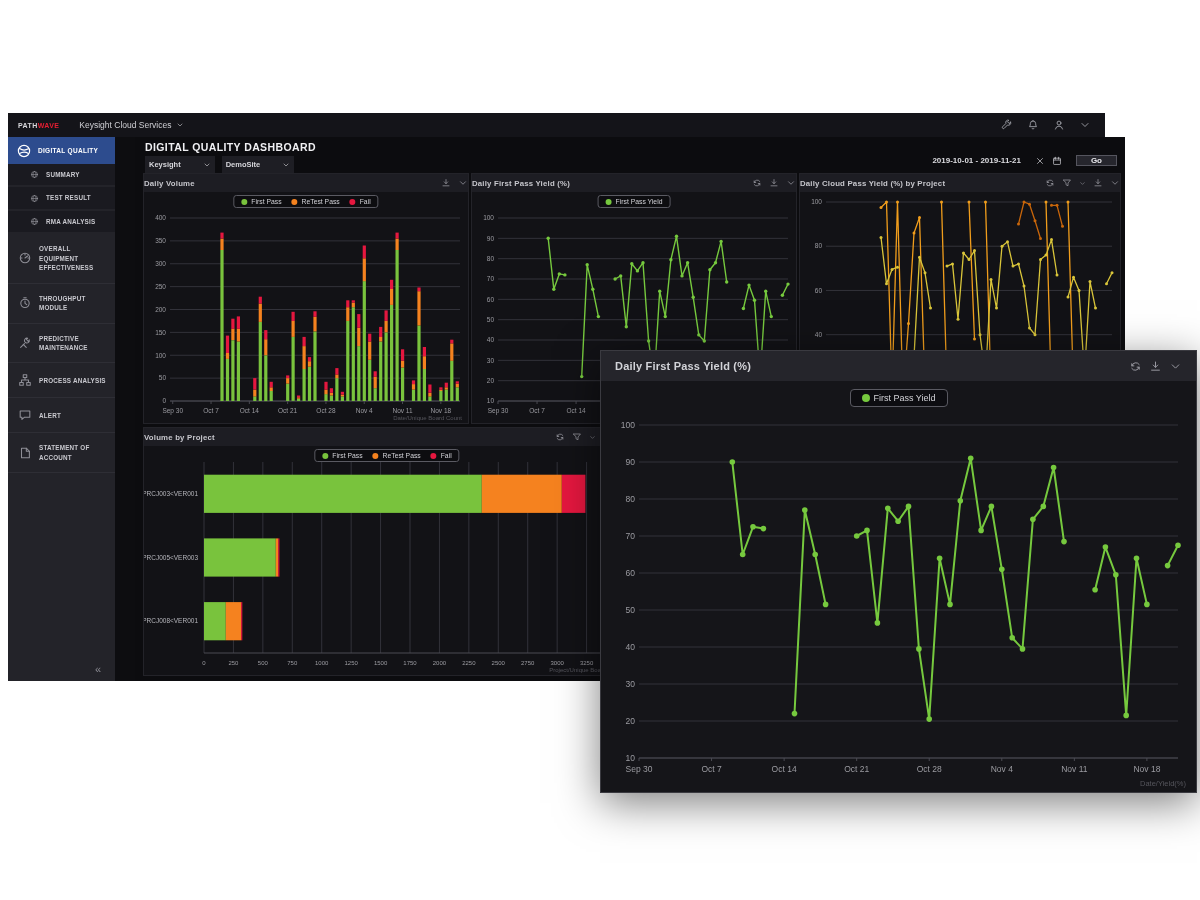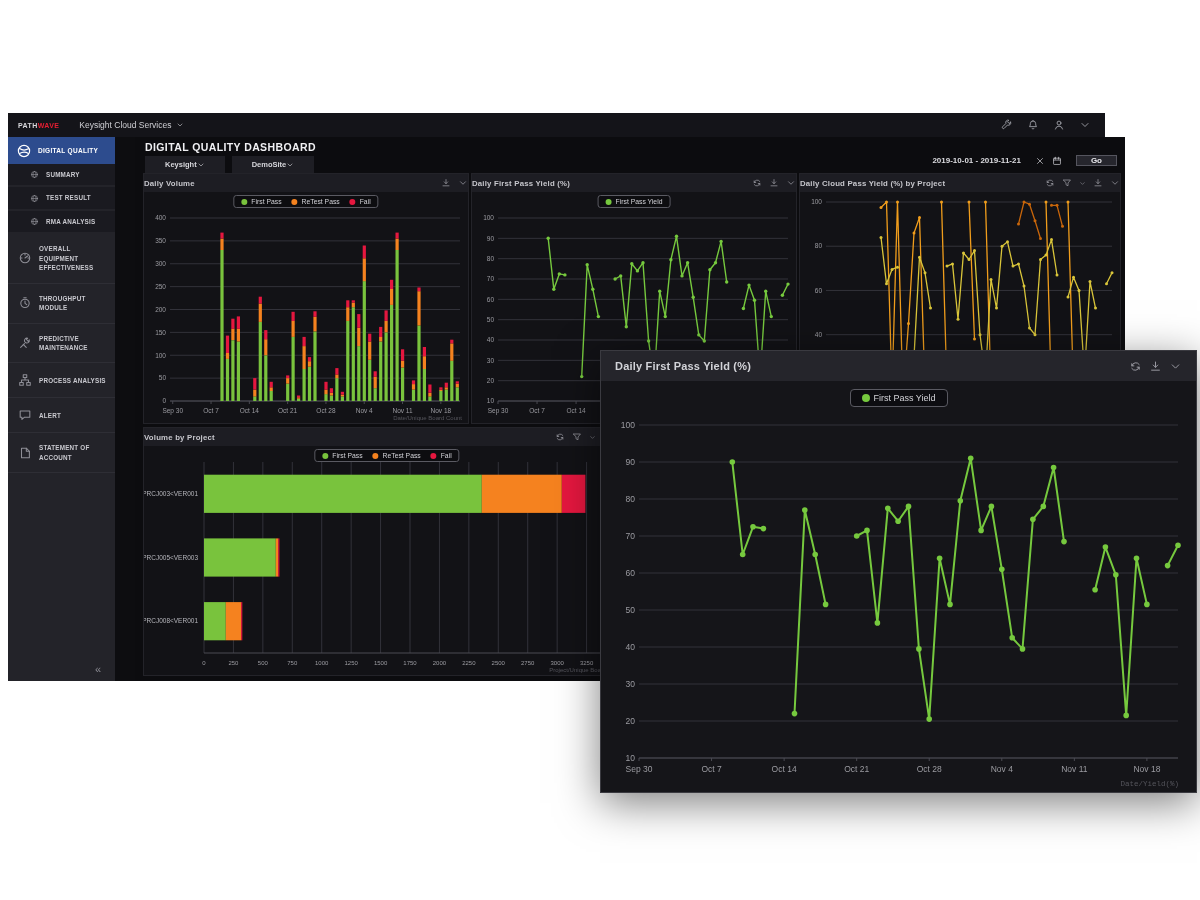--- a/index.html
+++ b/index.html
@@ -24,22 +24,22 @@
              border-bottom:1px solid #2e2e35;color:#c9c9cf;cursor:pointer;}
   .side-item .slabel{font-size:6.3px;font-weight:bold;letter-spacing:.2px;line-height:1.5;}
   .side-item.compact{background:#1a1a20;padding:6px 6px 6px 22px;margin-bottom:2px;border-bottom:none;}
   .side-item .icn{color:#8f8f97;flex:0 0 auto;}
   .collapse{position:absolute;bottom:6px;right:14px;color:#8a8a92;font-size:11px;cursor:pointer;}
   
   .main{position:absolute;left:107px;top:24px;width:990px;height:544px;background:#0c0c0f;margin-left:20px;}
   .mh{position:absolute;left:0;top:0;width:100%;height:36px;}
   .ptitle{position:absolute;left:10px;top:4px;font-size:10.5px;font-weight:bold;color:#f0f0f3;letter-spacing:.4px;}
   .chips{position:absolute;left:10px;top:19px;display:flex;gap:7px;}
-  .chip{background:#1e1e24;color:#d6d6db;font-size:7.5px;font-weight:bold;padding:4px 20px;
-        display:flex;align-items:center;gap:0;cursor:pointer;}
+  .chip{background:#1e1e24;color:#d6d6db;font-size:7.5px;font-weight:bold;padding:4px 4px;
+        display:flex;align-items:center;gap:22px;cursor:pointer;}
   .daterow{position:absolute;right:8px;top:18px;display:flex;align-items:center;gap:14px;color:#dcdce0;}
   .drange{font-size:8px;font-weight:bold;}
   .dicons{display:flex;align-items:center;gap:7px;color:#c5c5cb;}
   .go{background:#26262d;color:#e8e8ec;border:1px solid #55555e;font-size:8px;font-weight:bold;
       padding:0 14px;cursor:pointer;font-family:"Liberation Sans",sans-serif;}
   
   .panel{position:absolute;background:#121216;border:1px solid #232329;box-sizing:border-box;overflow:hidden;}
   .p-dv{left:8px;top:36px;width:326px;height:251px;}
   .p-fpy{left:336px;top:36px;width:326px;height:251px;}
   .p-fpyp{left:664px;top:36px;width:322px;height:251px;}
@@ -58,21 +58,21 @@
   svg text{font-family:"Liberation Sans",sans-serif;}
   .pfoot{position:absolute;right:6px;bottom:2px;font-size:6px;color:#55555c;}
   
   .popup{position:absolute;left:600px;top:350px;width:597px;height:443px;background:#151519;
          border:1px solid #3a3a40;box-sizing:border-box;z-index:50;box-shadow:0 10px 40px rgba(0,0,0,.5);}
   .pophead{height:30px;background:#25252b;padding:0 14px;}
   .pophead .pt{font-size:11px;color:#d2d3d8;}
   .popup .pbody{top:30px;}
   .popup .legend{top:8px;font-size:9px;padding:3px 11px;gap:6px;border-radius:4px;}
   .popup .legend .dot{width:8px;height:8px;}
-  .popup .pfoot{font-size:7.5px;right:17px;bottom:4px;font-family:Liberation Mono, monospace;}
+  .popup .pfoot{font-size:7.5px;right:10px;bottom:4px;}
   
   .icn{display:inline-flex;line-height:0;}
   .icn svg{width:11px;height:11px;display:block;}
   .tb-icons .icn svg{width:12px;height:12px;}
   .chip .icn svg,.appmenu .icn svg{width:8px;height:8px;}
   .dicons .icn svg{width:10px;height:10px;}
   .sbheader .icn svg{width:16px;height:16px;}
   .side-item .icn svg{width:14px;height:14px;}
   .side-item.compact .icn svg{width:9px;height:9px;}
   .pic .icn svg{width:10px;height:10px;}

